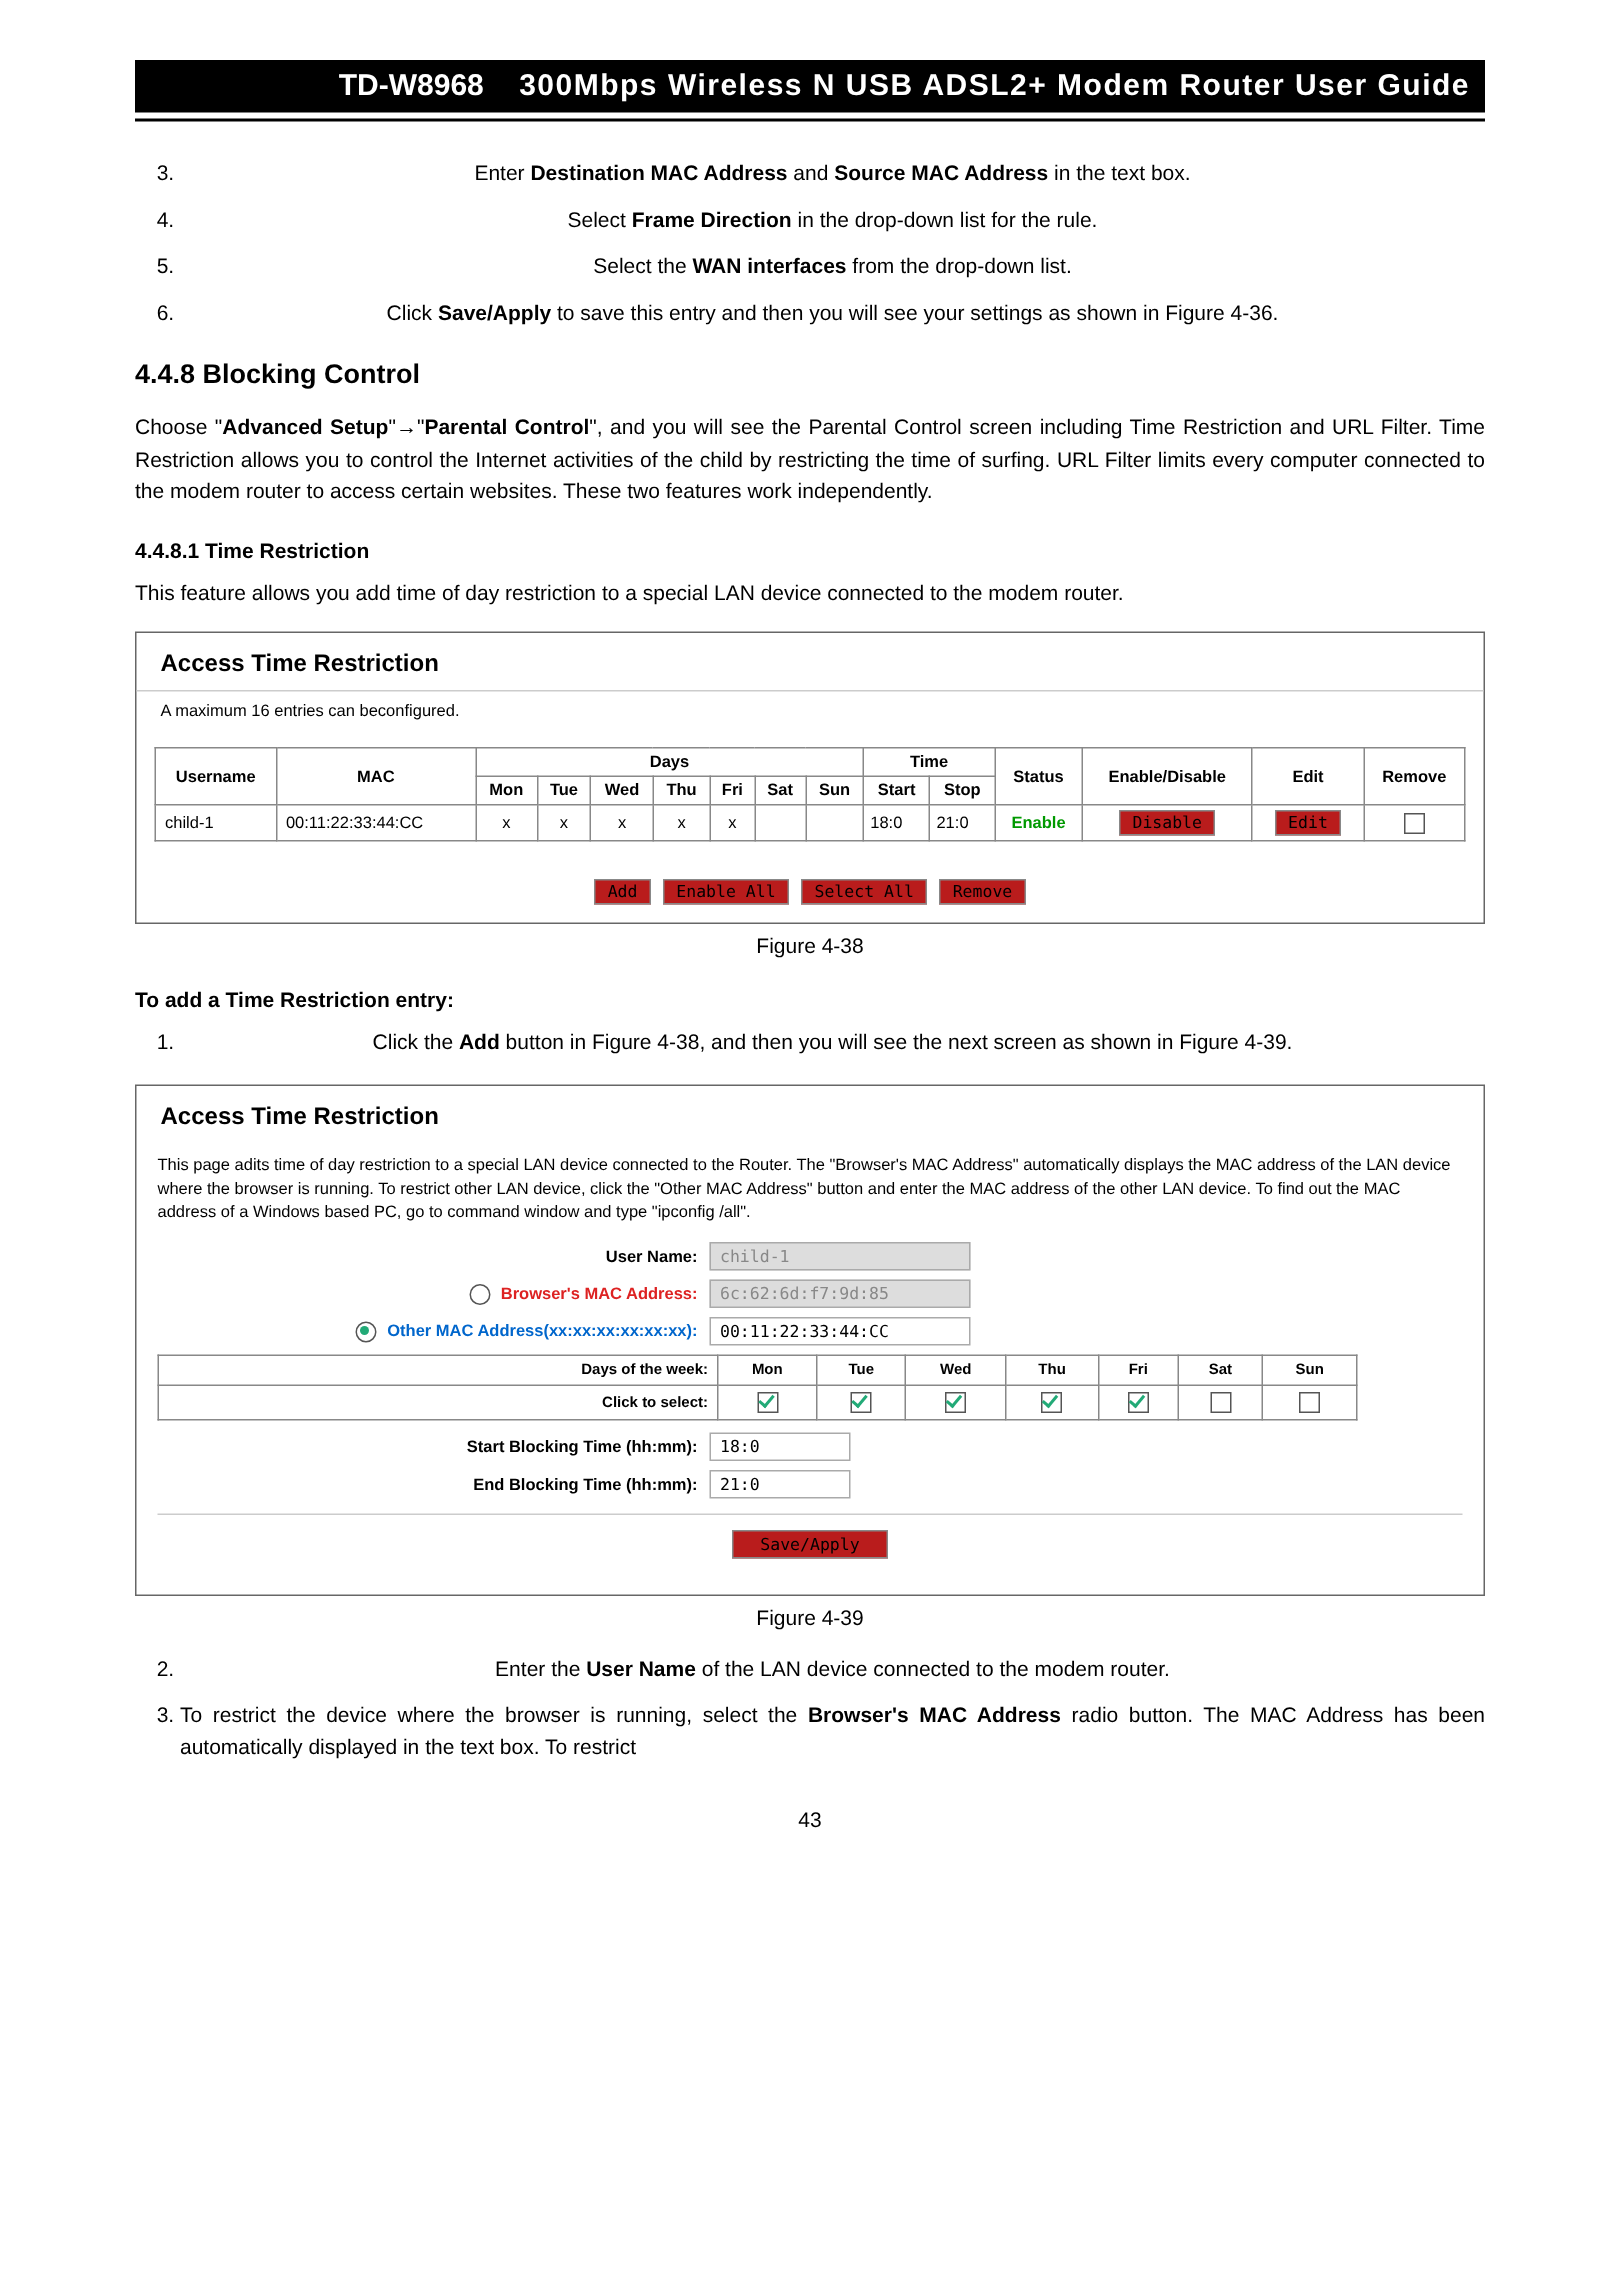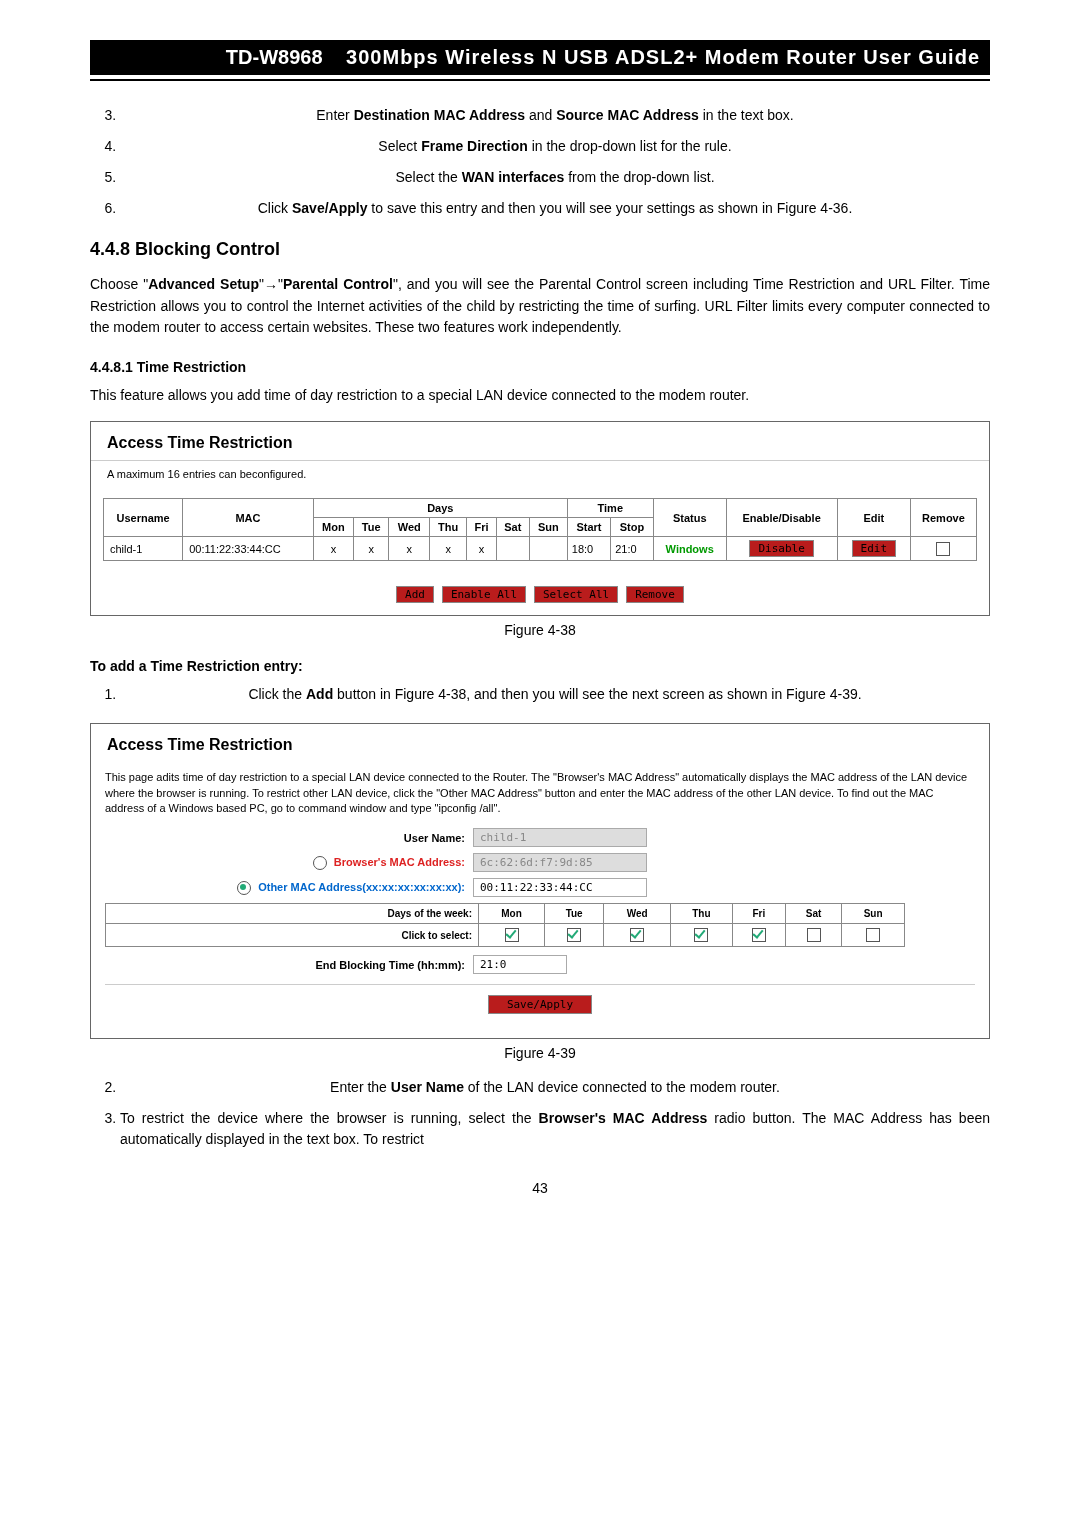--- a/index.html
+++ b/index.html
@@ -244,21 +244,21 @@
           <td style="text-align:left;padding-left:6px">00:11:22:33:44:CC</td>
           <td>x</td>
           <td>x</td>
           <td>x</td>
           <td>x</td>
           <td>x</td>
           <td></td>
           <td></td>
           <td style="text-align:left;padding-left:4px">18:0</td>
           <td style="text-align:left;padding-left:4px">21:0</td>
-          <td class="green">Windows</td>
+          <td class="green">Enable</td>
           <td><span class="btn">Disable</span></td>
           <td><span class="btn">Edit</span></td>
           <td><span class="checkbox"></span></td>
         </tr>
       </tbody>
         </table>
     </div>
     <div class="btnrow">
       <span class="btn">Add</span>
       <span class="btn">Enable All</span>
@@ -320,20 +320,24 @@
           <td><span class="checkbox checked"></span></td>
           <td><span class="checkbox checked"></span></td>
           <td><span class="checkbox checked"></span></td>
           <td><span class="checkbox"></span></td>
           <td><span class="checkbox"></span></td>
         </tr>
       </tbody>
         </table>
 
       <div class="f39-row">
+        <div class="f39-label">Start Blocking Time (hh:mm):</div>
+        <div class="f39-input white" style="width:80px">18:0</div>
+      </div>
+      <div class="f39-row">
         <div class="f39-label">End Blocking Time (hh:mm):</div>
         <div class="f39-input white" style="width:80px">21:0</div>
       </div>
 
       <div class="btnrow" style="border-top:1px solid #ccc;margin-top:10px;">
         <span class="btn" style="padding:2px 18px">Save/Apply</span>
       </div>
     </div>
   </div>
   <div class="fig-caption">Figure 4-39</div>

